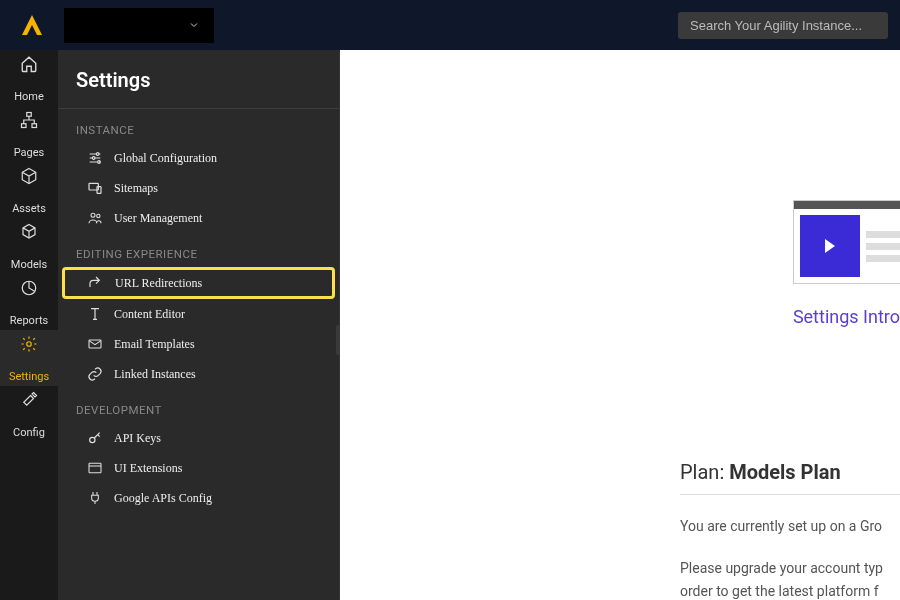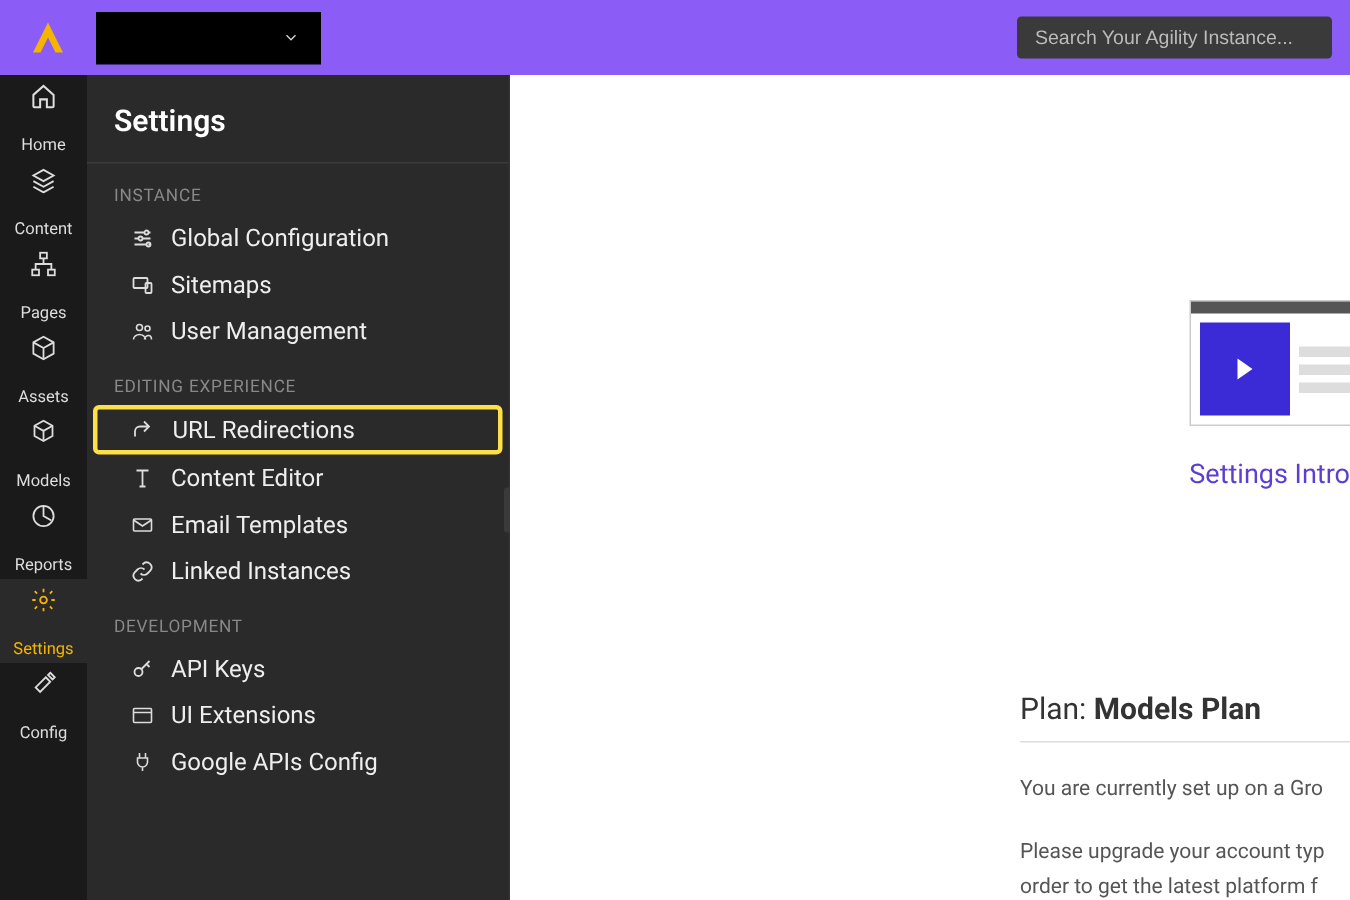--- a/index.html
+++ b/index.html
@@ -1,20 +1,20 @@
 <!DOCTYPE html>
 <html><head>
 <meta charset="utf-8">
 <style>
   * { box-sizing: border-box; margin: 0; padding: 0; }
   html, body { width: 900px; height: 600px; overflow: hidden; font-family: -apple-system, BlinkMacSystemFont, "Segoe UI", Roboto, sans-serif; }
   body { display: flex; flex-direction: column; background: #fff; }
 
   
-  .topbar { height: 50px; background: #8b5cf6; display: flex; align-items: center; padding: 0 12px; flex: 0 0 50px; }
+  .topbar { height: 50px; background: #0f172a; display: flex; align-items: center; padding: 0 12px; flex: 0 0 50px; }
   .logo-wrap { width: 40px; display: flex; justify-content: center; }
   .logo-triangle { width: 24px; height: 24px; }
   .instance-select { background: #000; margin-left: 12px; padding: 8px 14px; display: flex; align-items: center; cursor: pointer; }
   .instance-select .chevron { margin-left: 20px; color: #aaa; }
   .topbar-spacer { flex: 1; }
   .search-box { background: #3a3a3a; border-radius: 3px; padding: 6px 12px; width: 210px; color: #bbb; font-size: 13px; }
   .search-box input { background: transparent; border: none; outline: none; color: #ddd; font-size: 13px; width: 100%; }
   .search-box input::placeholder { color: #bbb; }
 
   
@@ -24,21 +24,21 @@
   .rail { width: 58px; background: #1a1a1a; display: flex; flex-direction: column; }
   .rail-item { height: 56px; display: flex; flex-direction: column; align-items: center; justify-content: center; color: #ddd; cursor: pointer; font-size: 11px; gap: 16px; }
   .rail-item .ricon { width: 20px; height: 20px; display:flex; align-items:center; justify-content:center; }
   .rail-item.active { color: #f5b400; background: #2a2a2a; }
   .rail-item span.lbl { font-size: 11px; }
 
   
   .settings-panel { width: 282px; background: #2a2a2a; color: #ddd; display: flex; flex-direction: column; border-right: 1px solid #333; position: relative; }
   .settings-title { padding: 18px 18px 16px 18px; font-size: 20px; font-weight: 600; color: #fff; }
   .section-label { padding: 14px 18px 6px 18px; font-size: 11.5px; letter-spacing: 0.5px; color: #888; }
-  .menu-item { display: flex; align-items: center; gap: 10px; padding: 6px 14px 6px 24px; font-size: 16px; color: #eee; cursor: pointer; border-radius: 3px; margin: 0 4px; }
+  .menu-item { display: flex; align-items: center; gap: 10px; padding: 6px 14px 6px 24px; font-size: 12px; color: #eee; cursor: pointer; border-radius: 3px; margin: 0 4px; font-family: Liberation Serif, serif; }
   .menu-item .micon { width: 18px; height: 18px; display:flex; align-items:center; justify-content:center; color:#ddd; }
   .menu-item.highlight { border: 3px solid #fde047; border-radius: 4px; padding: 4px 12px 4px 22px; }
   .panel-divider { border-top: 1px solid #3c3c3c; margin: 0; }
   .drag-handle { position:absolute; right:-5px; top: 50%; width:8px; height:30px; background:#3a3a3a; border-radius:2px; cursor: ew-resize; }
 
   
   .content { flex: 1; background: #fff; padding: 0; position: relative; overflow: hidden; }
   .video-card { position: absolute; top: 150px; right: -40px; text-align: center; }
   .video-thumb { width: 130px; height: 84px; border: 1px solid #ccc; background: #fff; display:flex; flex-direction:column; }
   .vt-bar { height: 8px; background: #555; }
@@ -80,30 +80,20 @@
 <div class="main-row">
 
   <div class="rail">
     <div class="rail-item">
       <span class="ricon">
           <svg width="18" height="18" viewBox="0 0 24 24" fill="none" stroke="#ddd" stroke-width="1.8">
             <path d="M3 11l9-8 9 8v10a1 1 0 0 1-1 1h-5v-7h-6v7H4a1 1 0 0 1-1-1z"></path>
           </svg>
         </span>
       <span class="lbl">Home</span>
-    </div>
-    <div class="rail-item">
-      <span class="ricon">
-          <svg width="18" height="18" viewBox="0 0 24 24" fill="none" stroke="#ddd" stroke-width="1.6">
-            <path d="M12 3l9 5-9 5-9-5 9-5z"></path>
-            <path d="M3 13l9 5 9-5"></path>
-            <path d="M3 18l9 5 9-5"></path>
-          </svg>
-        </span>
-      <span class="lbl">Content</span>
     </div>
     <div class="rail-item">
       <span class="ricon">
           <svg width="18" height="18" viewBox="0 0 24 24" fill="none" stroke="#ddd" stroke-width="1.6">
             <rect x="9" y="2" width="6" height="5"></rect>
             <rect x="2" y="17" width="6" height="5"></rect>
             <rect x="16" y="17" width="6" height="5"></rect>
             <path d="M12 7v5M12 12H5v5M12 12h7v5"></path>
           </svg>
         </span>

